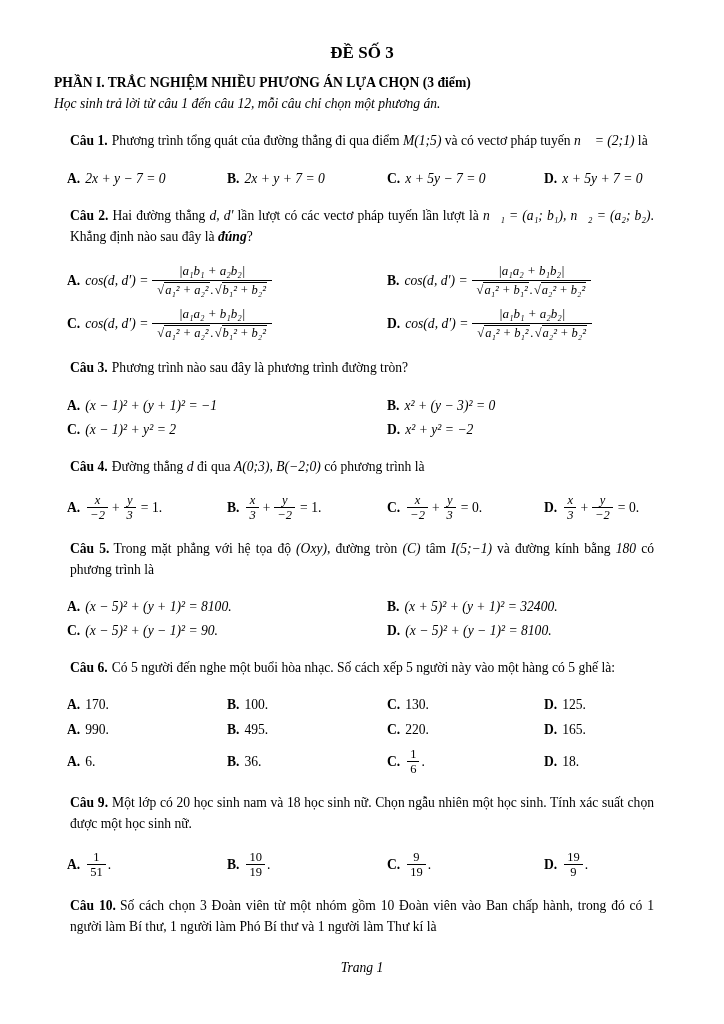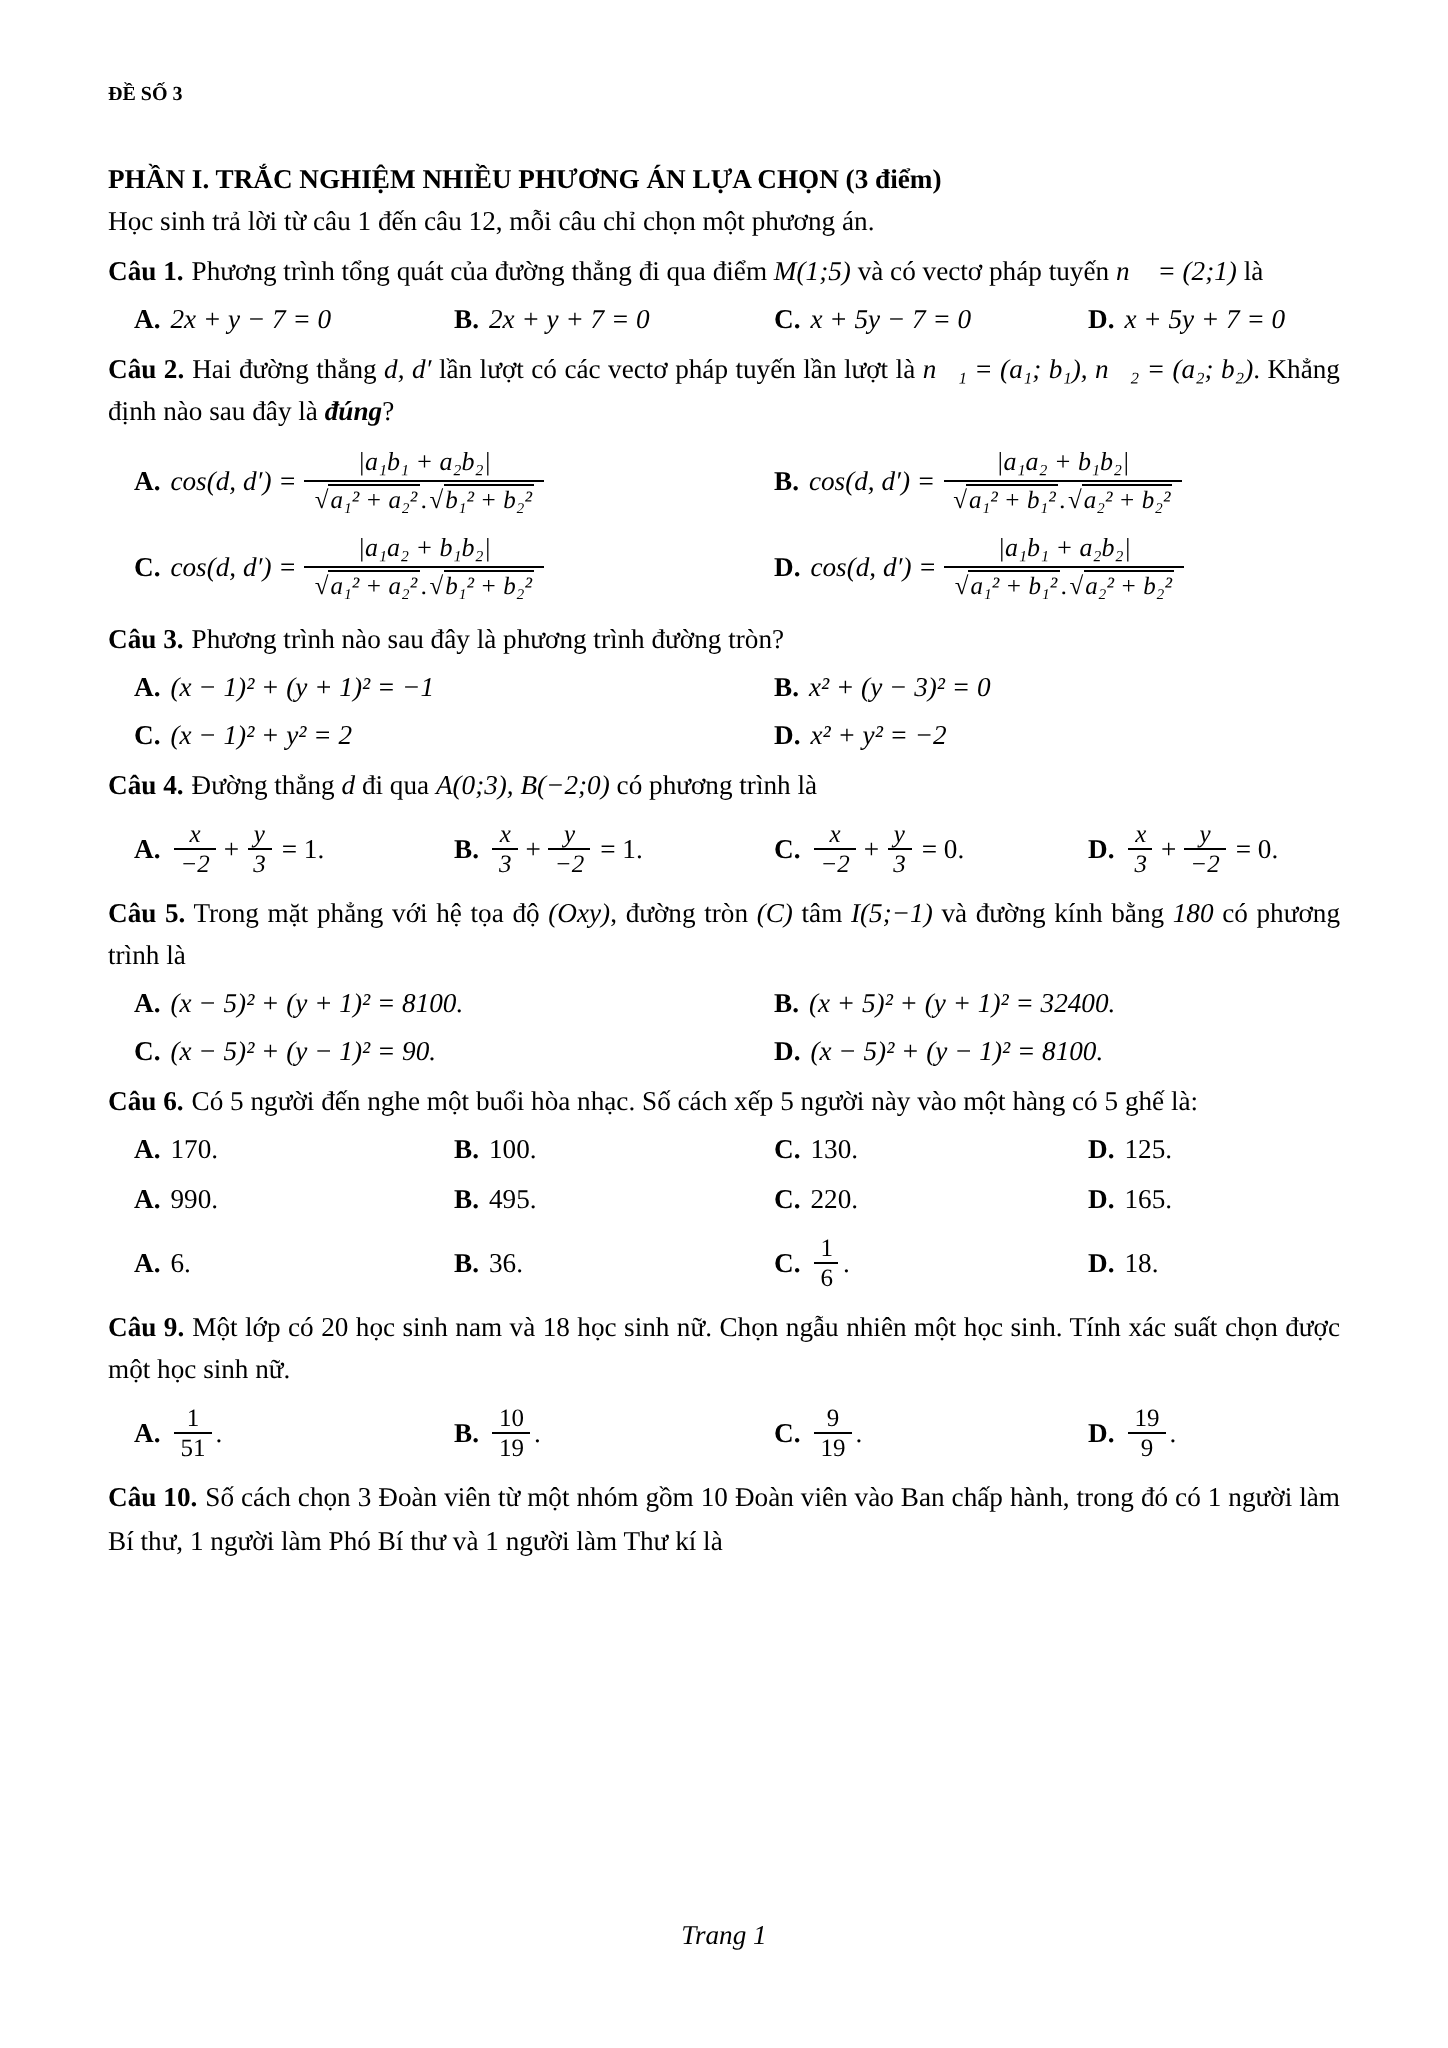--- a/index.html
+++ b/index.html
@@ -2,25 +2,25 @@
 <html><head>
 <meta charset="utf-8">
 <style>
   html,body{margin:0;padding:0;background:#ffffff;}
   body{
     width:724px;height:1024px;overflow:hidden;
     font-family:"Liberation Serif","DejaVu Serif",serif;
     font-size:13.6px;line-height:1.55;color:#000;
   }
   .page{position:relative;width:724px;height:1024px;box-sizing:border-box;padding:40px 54px 0 54px;}
-  .title{font-weight:bold;font-size:10px;margin-bottom:23px;}
+  .title{text-align:center;font-weight:bold;font-size:17px;margin-bottom:6px;}
   .part{font-weight:bold;margin-top:6px;}
-  .instruction{}
+  .instruction{font-style:italic;}
   .q{margin-top:4px;}
-  .qtext{margin:0;text-align:justify;}
+  .qtext{margin:16px;text-align:justify;}
   .qlabel{font-weight:bold;margin-right:4px;}
   .olabel{font-weight:bold;margin-right:5px;}
   .math{font-style:italic;}
   .bi{font-weight:bold;font-style:italic;}
   .row{display:flex;align-items:center;padding-left:13px;margin:3px 0;}
   .r4 .opt:nth-child(1){width:160px;}
   .r4 .opt:nth-child(2){width:160px;}
   .r4 .opt:nth-child(3){width:157px;}
   .r4 .opt:nth-child(4){flex:1;}
   .r2 .opt:nth-child(1){width:320px;}

